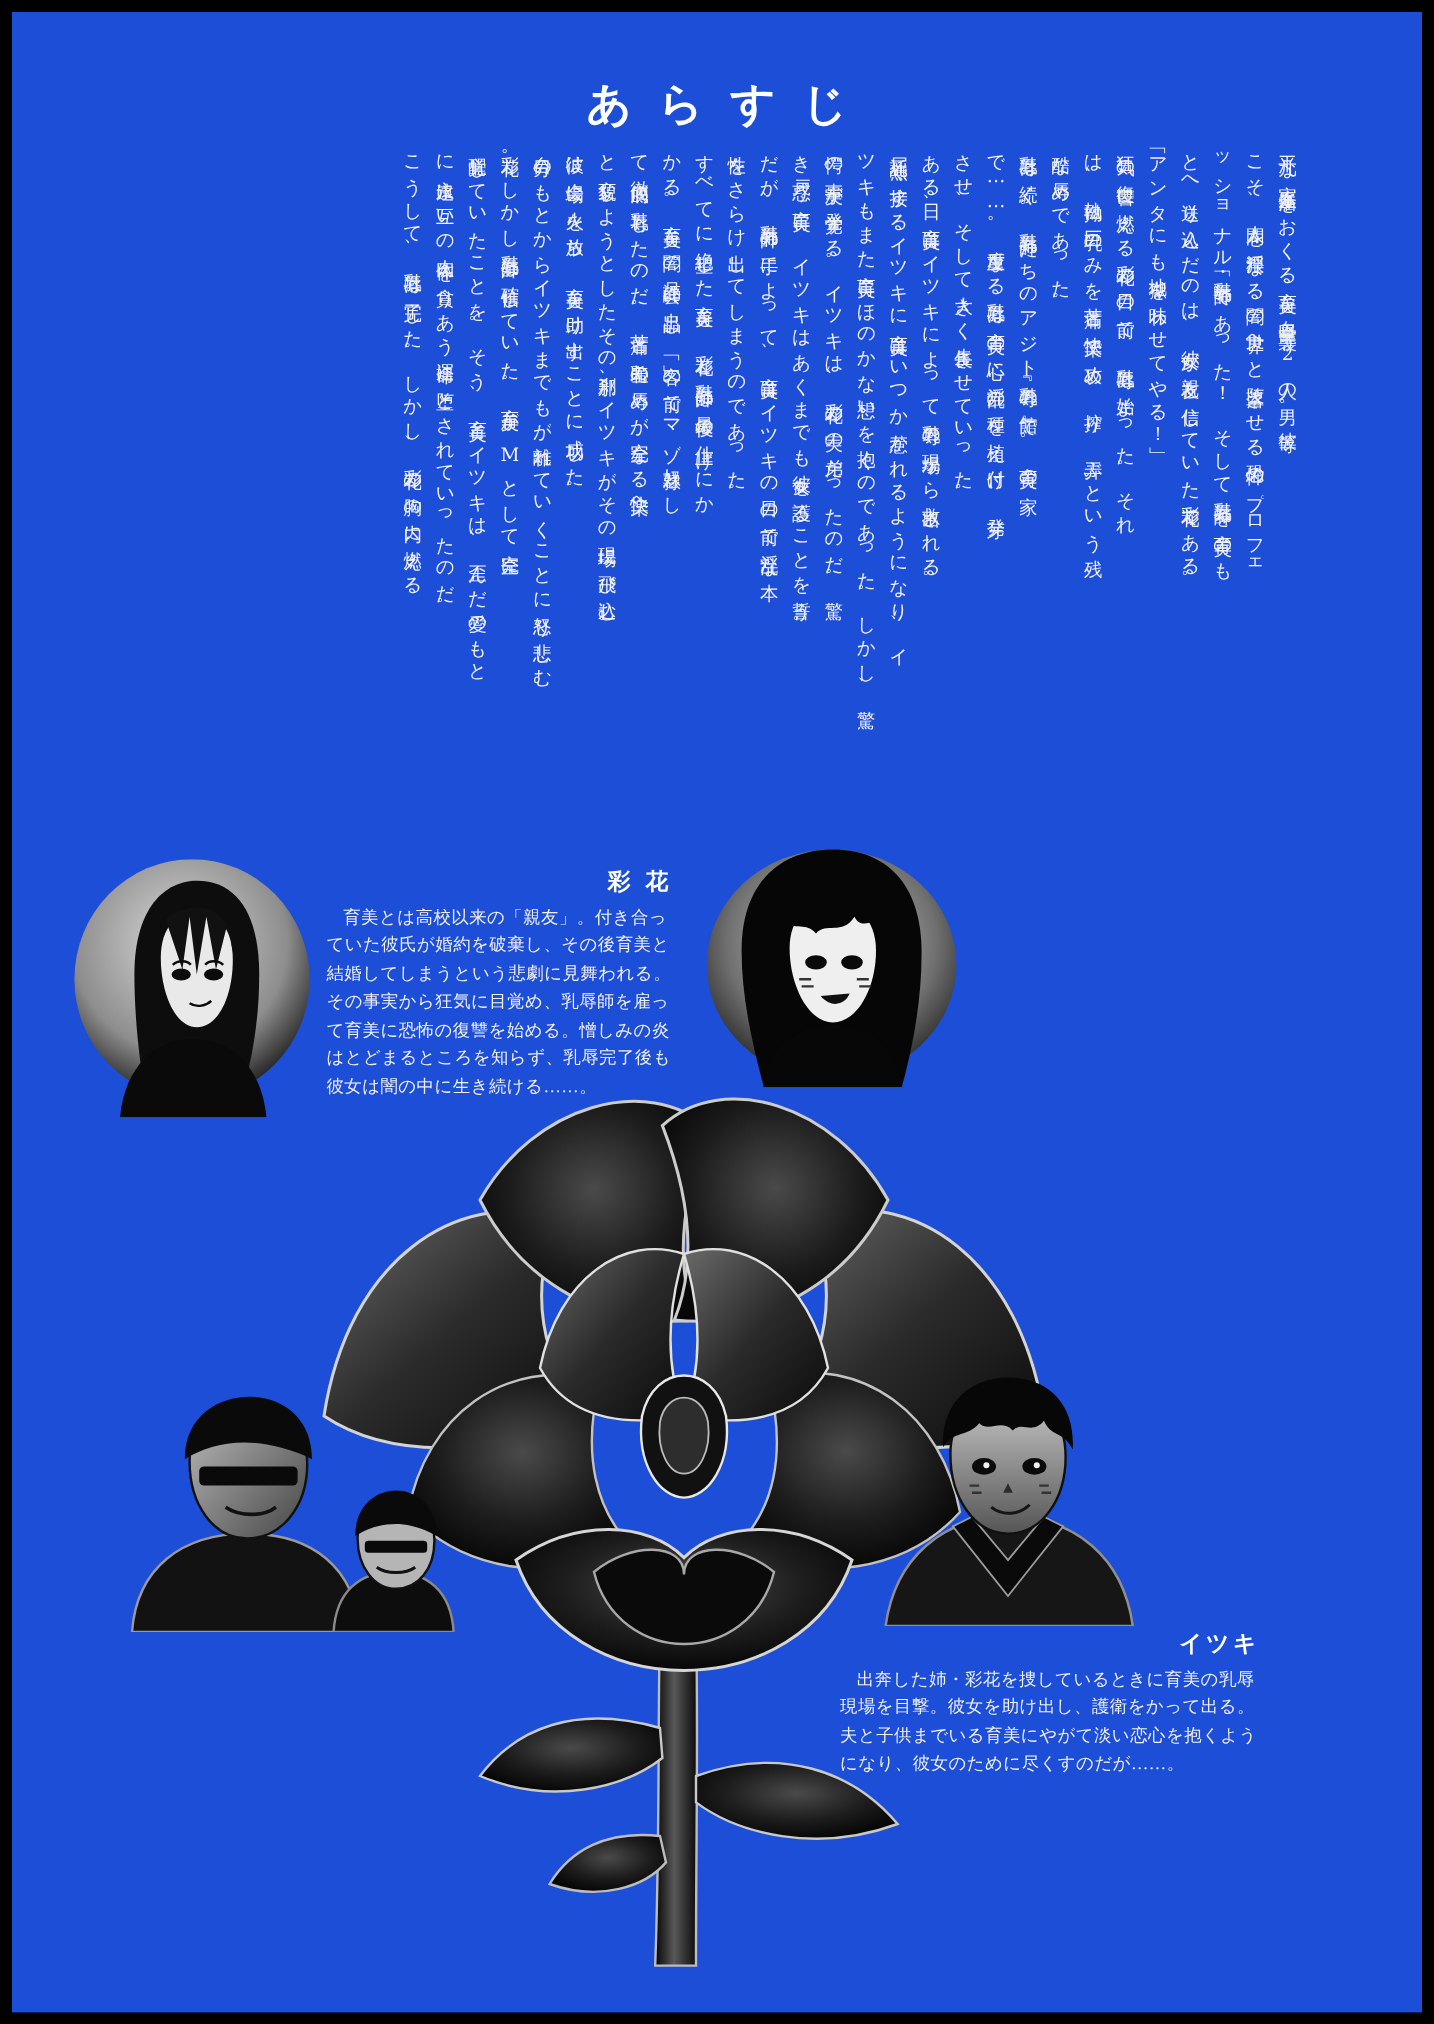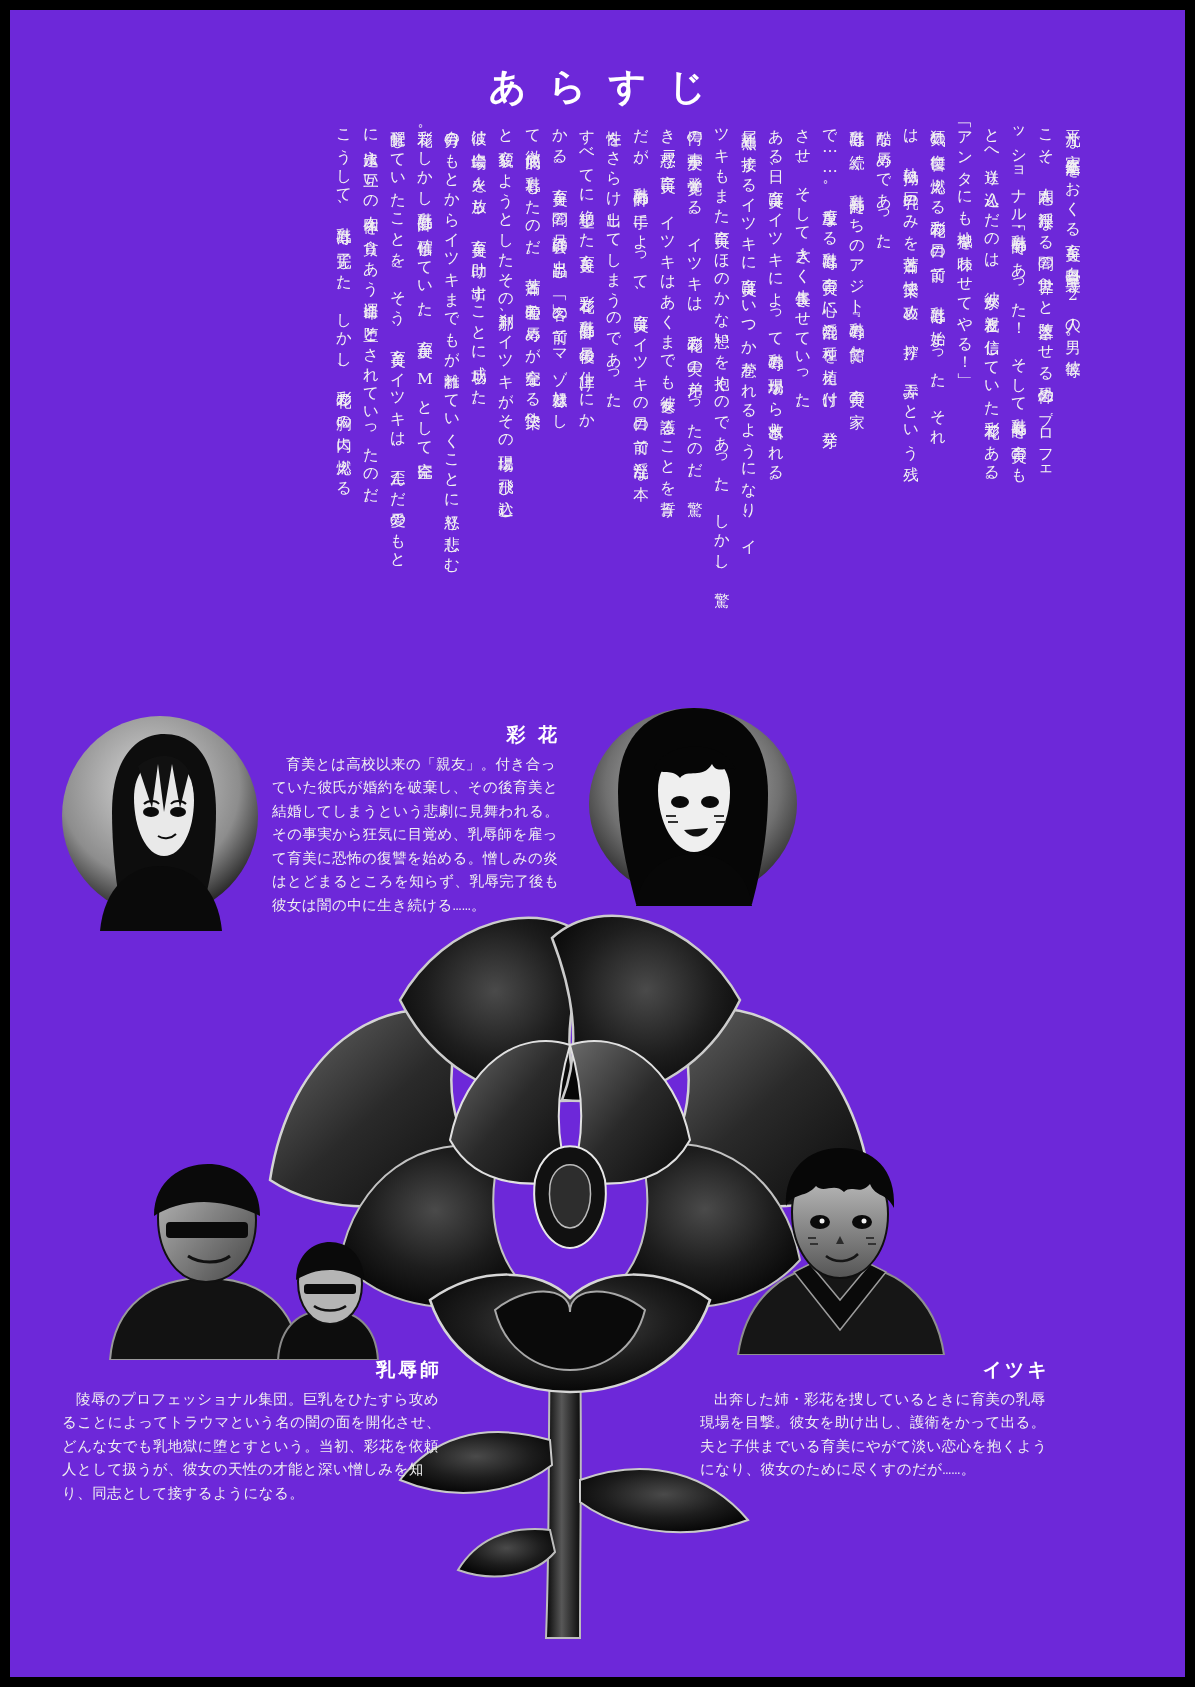--- a/index.html
+++ b/index.html
@@ -4,21 +4,21 @@
 <style>
   html, body {
     margin: 0;
     padding: 0;
     background: #000;
   }
   .page {
     position: relative;
     width: 1195px;
     height: 1687px;
-    background: #6d28d9;
+    background: #1d4ed8;
     overflow: hidden;
     font-family: "Liberation Serif", "DejaVu Serif", serif;
     color: #ffffff;
   }
   
   .page-border {
     position: absolute;
     left: 0; top: 0; right: 0; bottom: 0;
     border: 10px solid #000;
     box-sizing: border-box;
@@ -90,21 +90,21 @@
     letter-spacing: 3px;
     margin-bottom: 6px;
     font-family: "DejaVu Serif", "Liberation Serif", serif;
     text-align: right;
   }
   .char-desc {
     font-size: 14.5px;
     line-height: 1.62;
     text-indent: 14px;
     letter-spacing: 0.4px;
-    font-family: Liberation Mono, monospace;
+    font-family: Liberation Serif, serif;
     color: #f0f0f0;
   }
 
   
   #block-ayaka { left: 272px; top: 722px; width: 288px; }
   #block-ikumi { left: 820px; top: 722px; width: 248px; }
   #block-nyujokushi { left: 62px; top: 1357px; width: 380px; }
   #block-itsuki { left: 700px; top: 1357px; width: 350px; }
 
   
@@ -333,24 +333,20 @@
       <path d="M146 98 L154 98 M148 104 L156 104" stroke="#333" stroke-width="2"></path>
     </svg>
   </div>
 
   <div class="char-block" id="block-ayaka">
     <div class="char-name">彩 花</div>
     <div class="char-desc">育美とは高校以来の「親友」。付き合っていた彼氏が婚約を破棄し、その後育美と結婚してしまうという悲劇に見舞われる。その事実から狂気に目覚め、乳辱師を雇って育美に恐怖の復讐を始める。憎しみの炎はとどまるところを知らず、乳辱完了後も彼女は闇の中に生き続ける……。</div>
   </div>
 
 
-  <div class="char-block" id="block-nyujokushi">
-    <div class="char-name">乳辱師</div>
-    <div class="char-desc">陵辱のプロフェッショナル集団。巨乳をひたすら攻めることによってトラウマという名の闇の面を開化させ、どんな女でも乳地獄に堕とすという。当初、彩花を依頼人として扱うが、彼女の天性の才能と深い憎しみを知り、同志として接するようになる。</div>
-  </div>
 
   <div class="char-block" id="block-itsuki">
     <div class="char-name">イツキ</div>
     <div class="char-desc">出奔した姉・彩花を捜しているときに育美の乳辱現場を目撃。彼女を助け出し、護衛をかって出る。夫と子供までいる育美にやがて淡い恋心を抱くようになり、彼女のために尽くすのだが……。</div>
   </div>
 
   <div class="page-border"></div>
 </div>
 
 </body></html>

